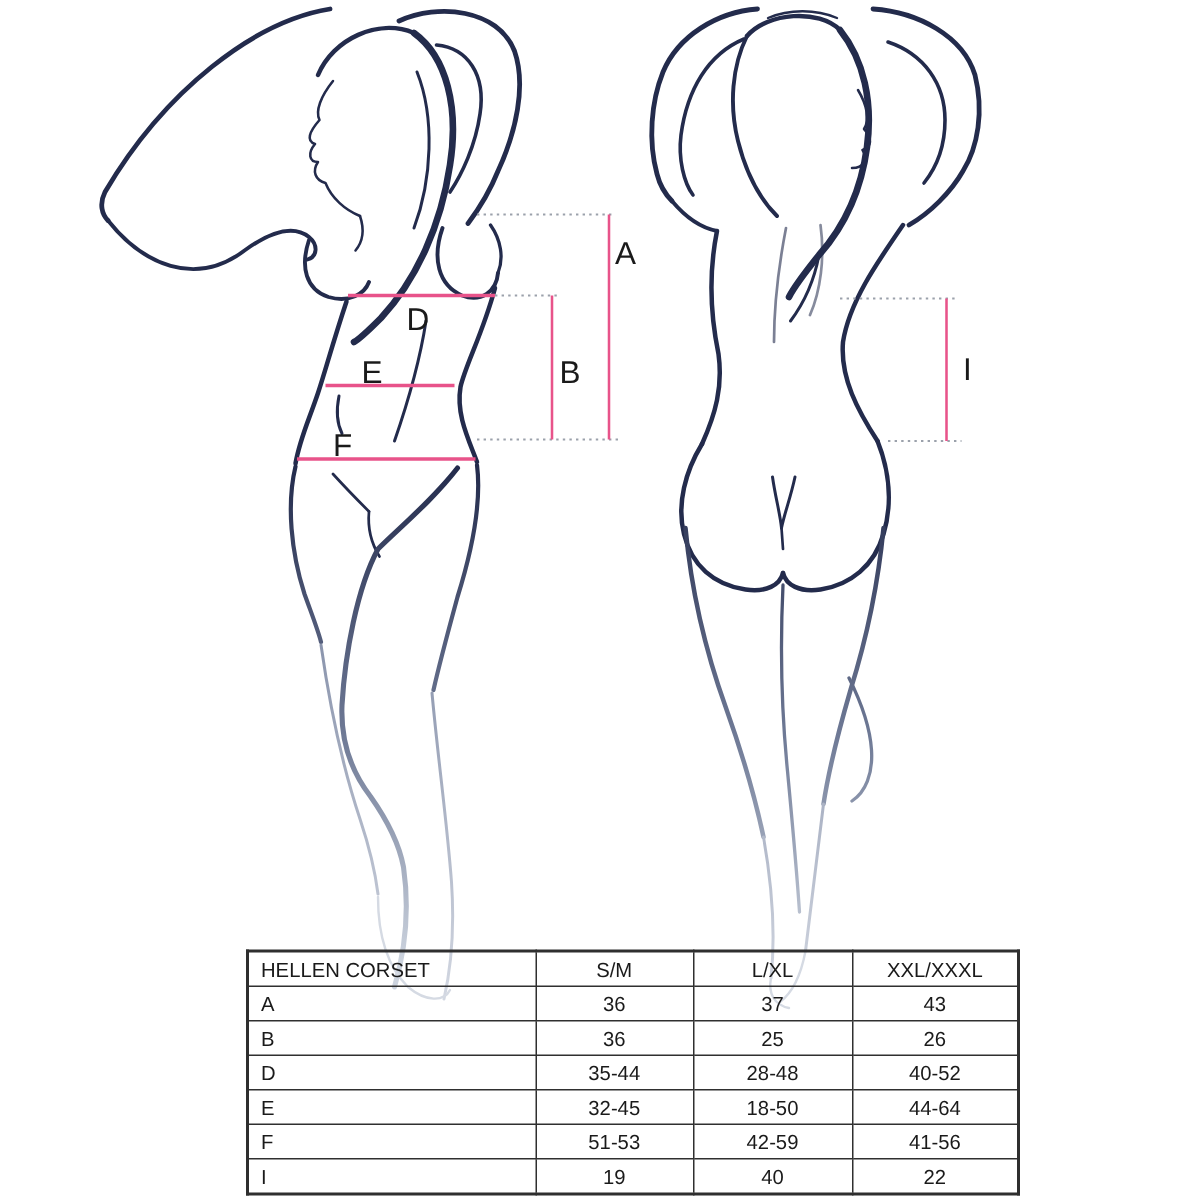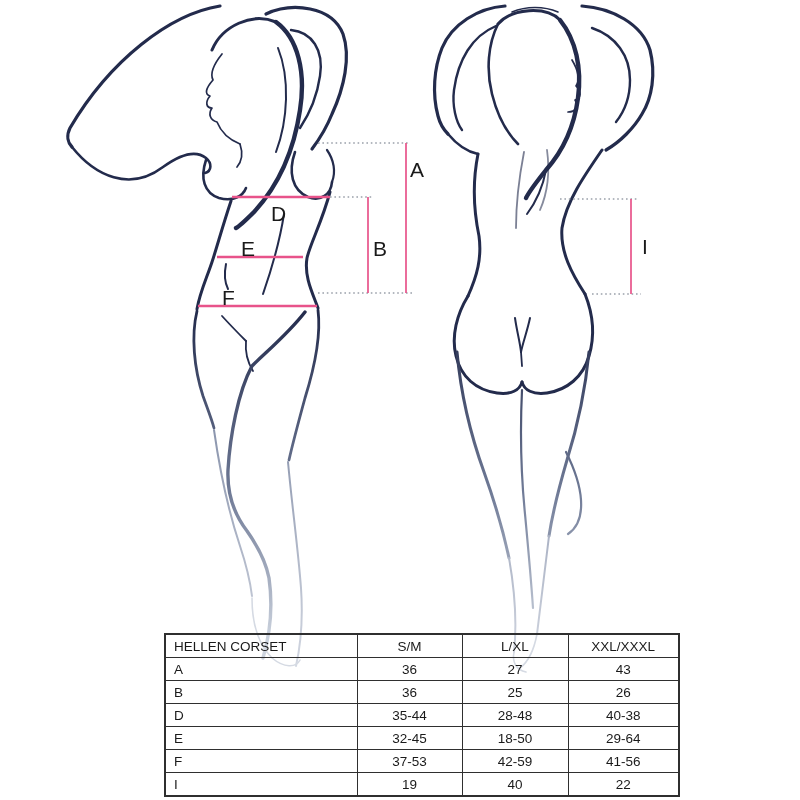--- a/index.html
+++ b/index.html
@@ -181,44 +181,44 @@
     <tbody>
       <tr>
         <td class="rowhead">HELLEN CORSET</td>
         <td>S/M</td>
         <td>L/XL</td>
         <td>XXL/XXXL</td>
       </tr>
       <tr>
         <td class="rowhead">A</td>
         <td>36</td>
-        <td>27</td>
+        <td>37</td>
         <td>43</td>
       </tr>
       <tr>
         <td class="rowhead">B</td>
         <td>36</td>
         <td>25</td>
         <td>26</td>
       </tr>
       <tr>
         <td class="rowhead">D</td>
         <td>35-44</td>
         <td>28-48</td>
-        <td>40-38</td>
+        <td>40-52</td>
       </tr>
       <tr>
         <td class="rowhead">E</td>
         <td>32-45</td>
         <td>18-50</td>
-        <td>29-64</td>
+        <td>44-64</td>
       </tr>
       <tr>
         <td class="rowhead">F</td>
-        <td>37-53</td>
+        <td>51-53</td>
         <td>42-59</td>
         <td>41-56</td>
       </tr>
       <tr>
         <td class="rowhead">I</td>
         <td>19</td>
         <td>40</td>
         <td>22</td>
       </tr>
     </tbody>

